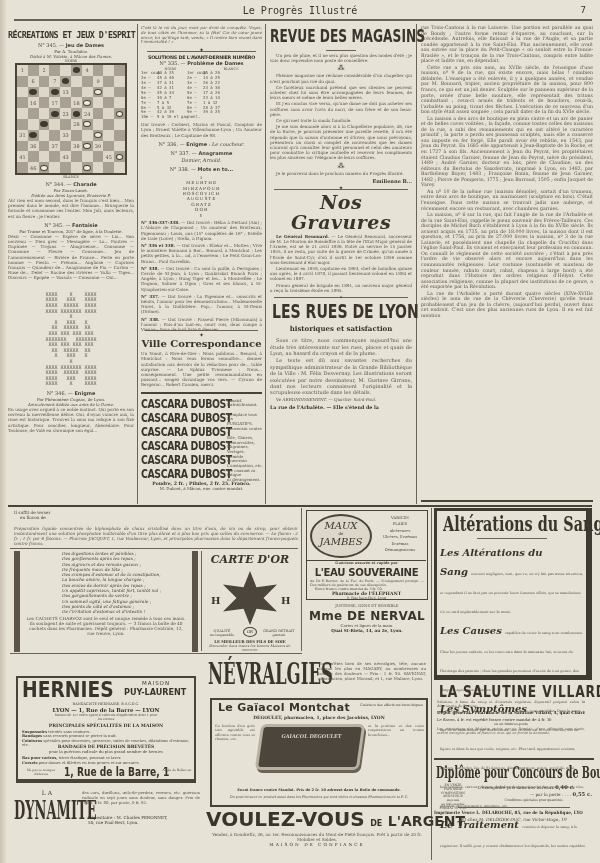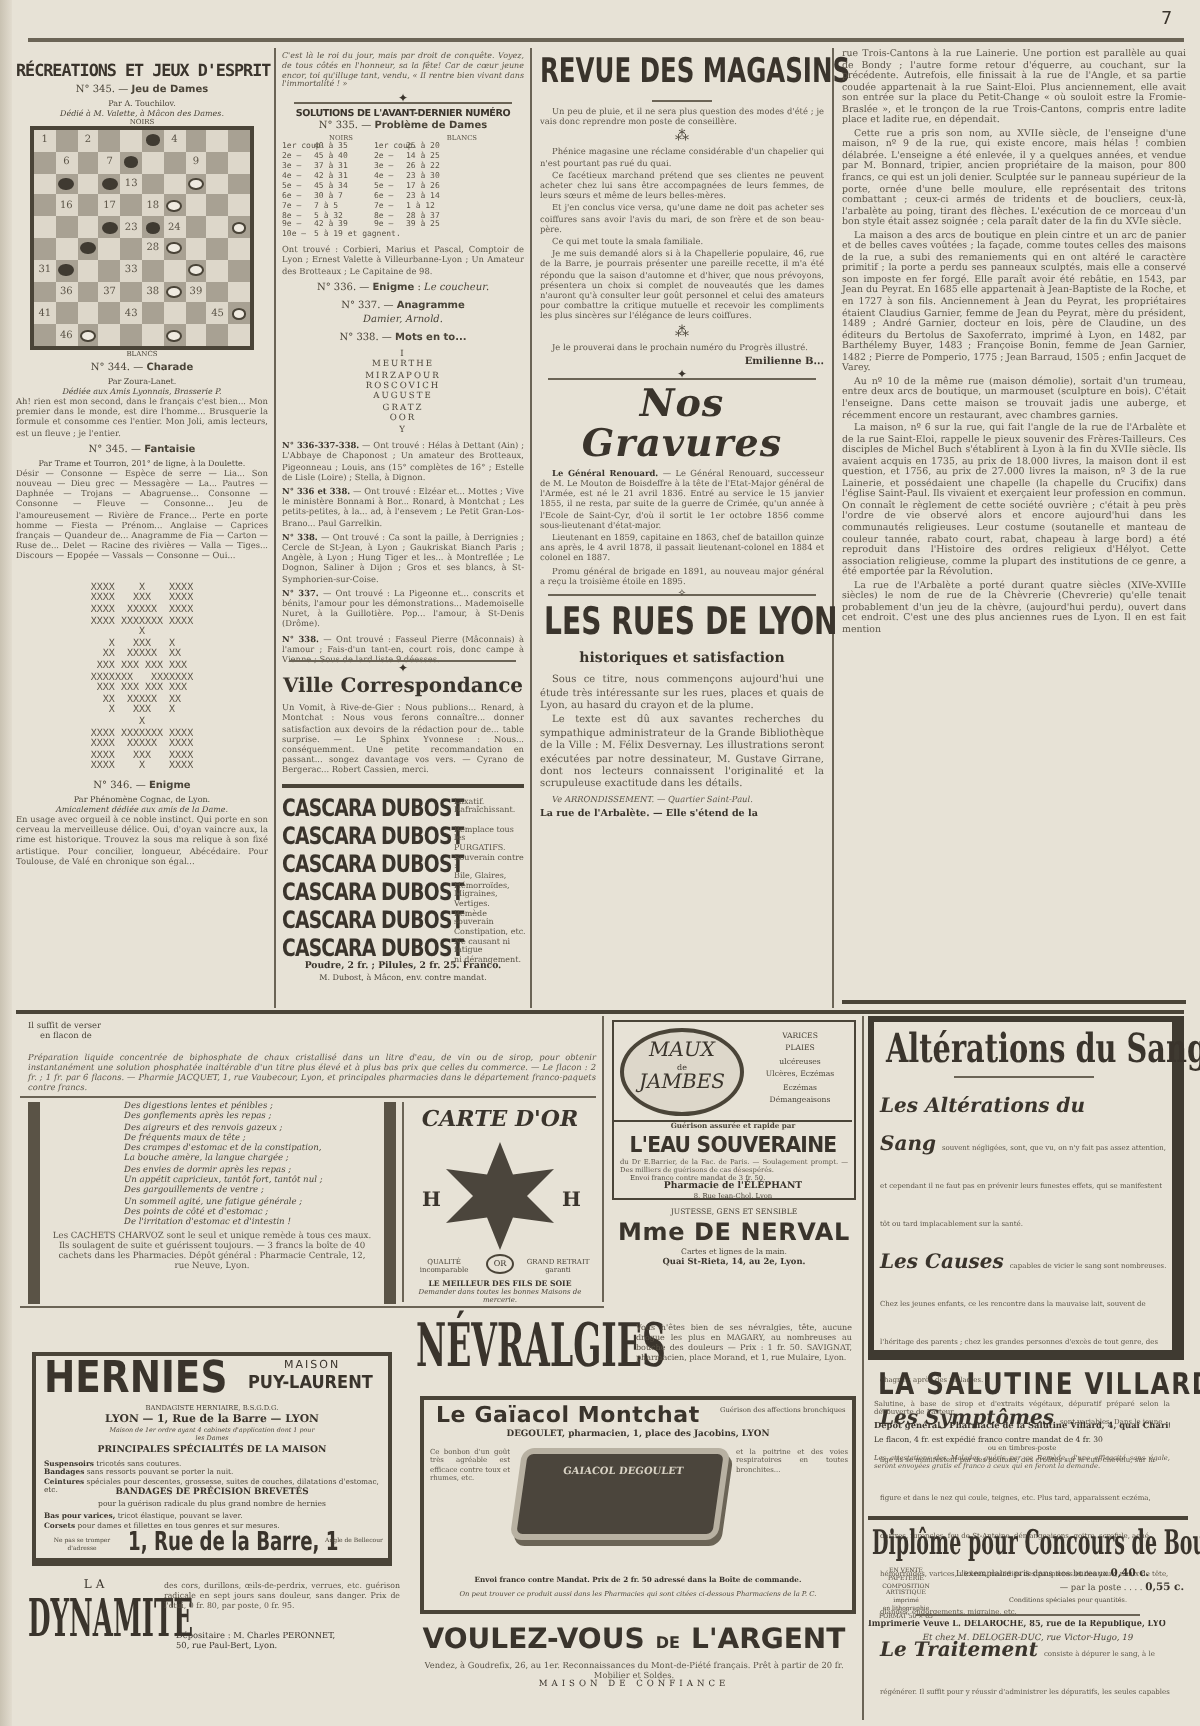--- a/index.html
+++ b/index.html
@@ -26,20 +26,21 @@
 .pc.b{background:#3f3a31}
 .pc.w{background:#efeae0;border:1px solid #4a4438}
 .xgrid{font-family:"DejaVu Sans Mono",monospace;font-size:5px;line-height:5.6px;color:#5a5346;white-space:pre;text-align:center}
 .cascara{font-family:"DejaVu Sans",sans-serif;font-weight:bold;font-size:12px;letter-spacing:-0.5px;color:#3a342c;transform:scaleX(0.78);transform-origin:left top;white-space:nowrap;line-height:14px}
 .casc-side{font-size:4px;line-height:4.6px;color:#5a5346}
 </style>
 </head>
 <body>
 
 <div class="abs" style="left:0;top:0;width:600px;height:22px">
+  <div class="abs" style="left:0;width:600px;top:5px;text-align:center;font-size:10px;font-family:'DejaVu Sans Mono',monospace;color:#3a342c">Le Progrès Illustré</div>
   <div class="abs" style="right:14px;top:5px;font-size:9px;font-family:'DejaVu Sans Mono',monospace;color:#3a342c">7</div>
 </div>
 <div class="hrule" style="left:14px;top:19px;width:578px;height:1.5px"></div>
 
 <div class="abs" style="left:0;top:0;width:6px;height:863px;background:linear-gradient(90deg,#c9c2b2,#e2dccf)"></div>
 
 <div class="vrule" style="left:137px;top:24px;height:480px"></div>
 <div class="vrule" style="left:265px;top:24px;height:480px"></div>
 <div class="vrule" style="left:416px;top:24px;height:480px"></div>
 <div class="hrule" style="left:8px;top:505px;width:584px;height:2px;background:#4a4438"></div>
@@ -516,21 +517,21 @@
   <div class="abs" style="left:46px;top:24px;width:104px;height:46px;background:#4b453c;border:3px solid #b8b1a2;border-radius:6px;transform:skewX(-8deg);box-shadow:2px 3px 0 #6b6456">
     <div style="color:#d8d2c4;font-size:5px;text-align:center;margin-top:6px;font-weight:bold">GAIACOL DEGOULET</div>
   </div>
   <div class="abs txt" style="left:156px;top:24px;width:56px;font-size:3.5px;line-height:4.3px">et la poitrine et des voies respiratoires en toutes bronchites...</div>
   <div class="abs center" style="left:0;top:88px;width:214px;font-size:3.6px;color:#3a342c;font-weight:bold">Envoi franco contre Mandat. Prix de 2 fr. 50 adressé dans la Boîte de commande.</div>
   <div class="abs center" style="left:10px;top:95px;width:194px;font-size:3.4px;line-height:4.2px;font-style:italic;color:#4a4438">On peut trouver ce produit aussi dans les Pharmacies qui sont citées ci-dessous Pharmaciens de la P. C.</div>
 </div>
 
 <div class="abs" style="left:206px;top:811px;width:222px;height:48px;text-align:center">
   <div style="white-space:nowrap;color:#3a342c;font-family:'DejaVu Sans',sans-serif;font-weight:bold;line-height:16px">
-    <span style="font-size:14px">VOULEZ-VOUS</span>
+    <span style="font-size:20px">VOULEZ-VOUS</span>
     <span style="font-size:8px">DE</span>
     <span style="font-size:14px">L'ARGENT</span>
   </div>
   <div class="txt" style="font-size:4.2px;line-height:5px;text-align:center">Vendez, à Goudrefix, 26, au 1er. Reconnaissances du Mont-de-Piété français. Prêt à partir de 20 fr. Mobilier et Soldes.</div>
   <div style="font-size:4.3px;letter-spacing:2px;color:#3a342c">MAISON DE CONFIANCE</div>
 </div>
 
 <div class="box" style="left:16px;top:676px;width:180px;height:107px;border-width:2px;border-bottom-width:4px">
   <div class="abs" style="left:4px;top:0;font-size:22px;font-weight:bold;font-family:'DejaVu Sans',sans-serif;color:#3a342c;line-height:24px;transform:scaleX(0.85);transform-origin:left top">HERNIES</div>
   <div class="abs" style="left:124px;top:2px;font-size:5.5px;letter-spacing:1px;font-family:'DejaVu Sans',sans-serif;color:#3a342c">MAISON</div>

